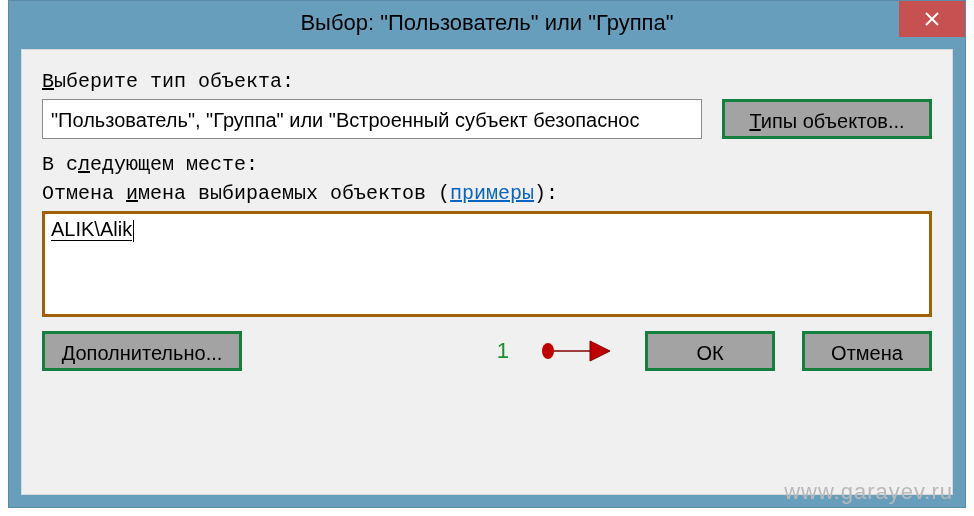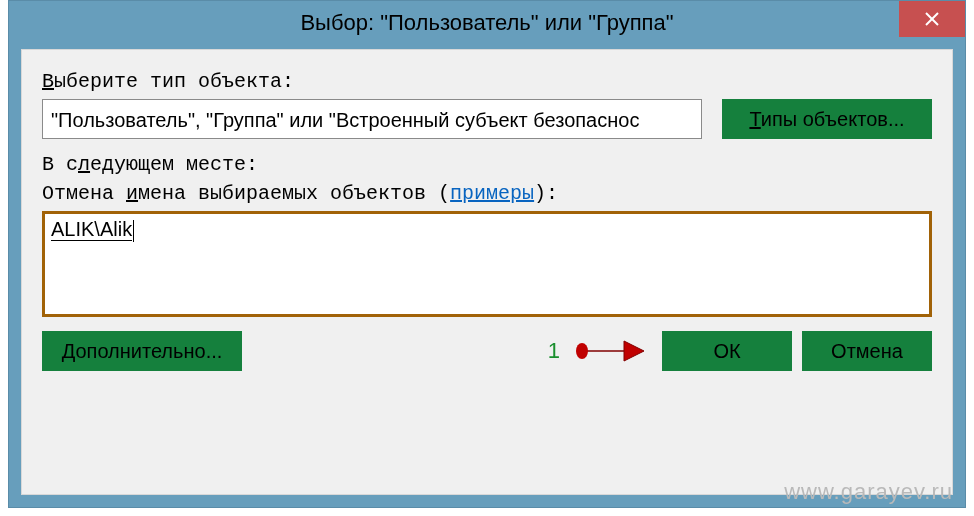--- a/index.html
+++ b/index.html
@@ -6,27 +6,27 @@
   .window{position:absolute;left:8px;top:0;width:958px;height:508px;background:#679ebc;border:1px solid #5a8ca8;box-sizing:border-box;}
   .titlebar{position:relative;height:44px;line-height:44px;text-align:center;color:#000;font-size:22px;}
   .title-text{display:inline-block;}
   .close-btn{position:absolute;right:0;top:0;width:66px;height:36px;background:#c75050;display:flex;align-items:center;justify-content:center;cursor:pointer;}
   .close-btn svg{width:16px;height:16px;}
   .client{position:absolute;left:12px;top:48px;right:12px;bottom:12px;background:#f0f0f0;border:1px solid #d8d8d8;box-sizing:border-box;padding:18px 20px 12px 20px;}
   .row-label{font-size:20px;margin-top:2px;margin-bottom:6px;font-family:Liberation Mono, monospace;}
   .u{text-decoration:underline;}
   .hline{display:flex;gap:20px;align-items:stretch;margin-bottom:14px;}
   .field{flex:1;background:#fff;border:1px solid #8a8a8a;height:40px;line-height:40px;padding:0 8px;font-size:20px;overflow:hidden;white-space:nowrap;box-sizing:border-box;}
-  .btn{background:#15803d;border:1px solid #15803d;height:40px;line-height:38px;padding:0 14px;font-size:20px;text-align:center;box-sizing:border-box;cursor:pointer;min-width:210px;}
+  .btn{background:#a3a3a3;border:3px solid #15803d;height:40px;line-height:38px;padding:0 14px;font-size:20px;text-align:center;box-sizing:border-box;cursor:pointer;min-width:210px;}
   .btn-small{min-width:130px;}
   .link{color:#0864c0;text-decoration:underline;cursor:pointer;}
   .textarea{background:#fff;border:3px solid #a16207;height:106px;padding:4px 6px;font-size:20px;box-sizing:border-box;flex:1;overflow:hidden;}
   .textarea .val{border-bottom:1px solid #000;display:inline-block;line-height:22px;}
   .caret{display:inline-block;width:1px;height:22px;background:#000;vertical-align:middle;margin-left:1px;}
-  .bottom-row{display:flex;align-items:center;gap:10px;}
+  .bottom-row{display:flex;align-items:center;gap:27px;}
   .spacer{flex:1;}
   .anno-num{color:#1a8f2e;font-size:22px;margin-right:6px;}
   .arrow{width:70px;height:28px;margin-right:6px;}
   .watermark{position:absolute;right:12px;bottom:2px;font-size:22px;color:#b9b9b9;letter-spacing:1px;pointer-events:none;}
 </style>
 </head>
 <body>
 
 <div class="window">
 

